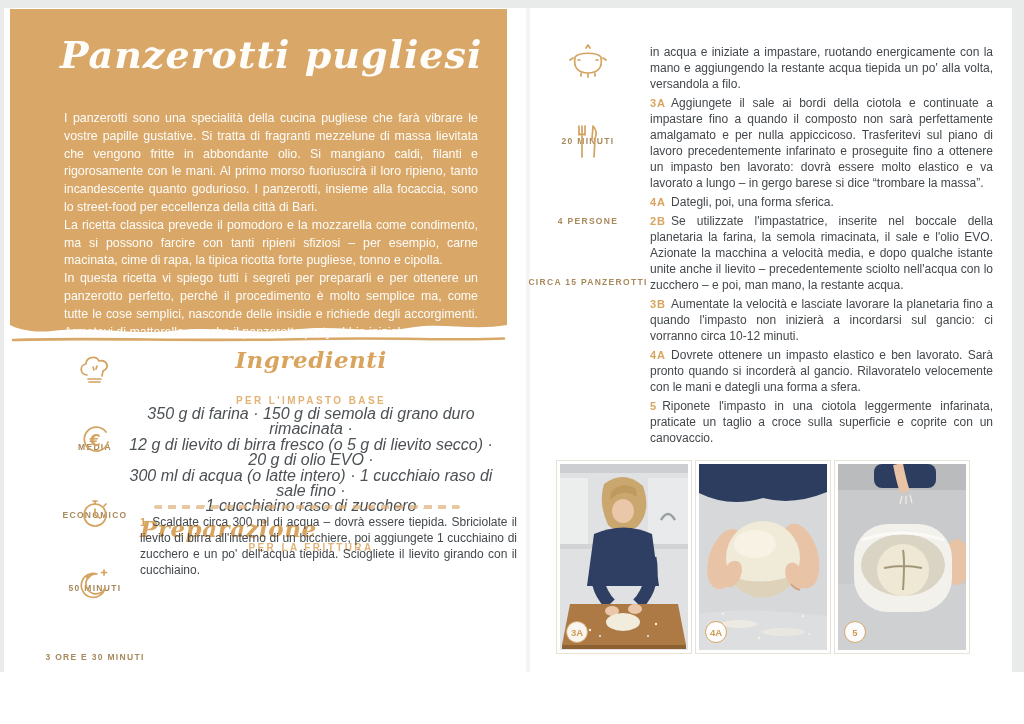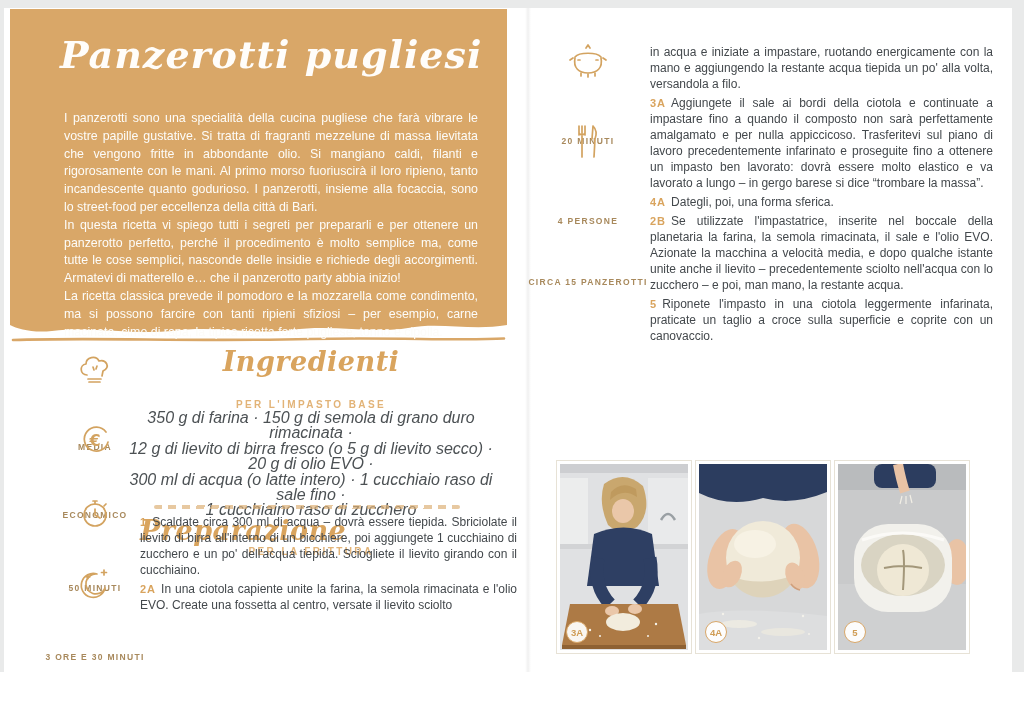--- a/index.html
+++ b/index.html
@@ -23,21 +23,21 @@
   
   .ibadge{position:absolute;width:120px;display:flex;flex-direction:column;align-items:center;gap:3px;}
   .ibadge svg{display:block;}
   .ibadge .blabel{font-size:8.5px;font-weight:bold;letter-spacing:1.3px;color:#a8895c;
                   line-height:12px;white-space:nowrap;margin-top:46px;}
   .ic{stroke:#d3a360;stroke-width:1.7;fill:none;stroke-linecap:round;stroke-linejoin:round;}
 
   
   .ingredients{position:absolute;left:116px;top:338px;width:382px;text-align:center;}
   .script-title{font-family:"DejaVu Serif",serif;font-style:italic;font-weight:bold;
-                font-size:27px;color:#d9a45e;letter-spacing:.5px;}
+                font-size:23px;color:#d9a45e;letter-spacing:.5px;}
   .caps-heading{font-size:10px;font-weight:bold;letter-spacing:2.4px;color:#e2b377;margin-top:22px;}
   .ing-line{font-style:italic;font-size:16px;line-height:15.4px;color:#4c5154;}
   .ing-gap{height:6px;}
 
   .divider{position:absolute;left:150px;top:497px;width:306px;height:4px;border-radius:2px;
            background:repeating-linear-gradient(100deg,#ddb178 0 8px,rgba(0,0,0,0) 8px 14px);
            opacity:.7;}
 
   .prep-title{position:absolute;left:136px;top:507px;width:376px;text-align:left;}
   .steps{font-size:12px;line-height:16px;text-align:justify;color:#43484c;}
@@ -66,22 +66,22 @@
   <div class="book">
 
     <div class="hero"></div>
     <svg class="hero-brush" viewBox="0 0 497 28" preserveAspectRatio="none">
       <path d="M0 0 H497 V6 C462 12 430 3 398 9 C362 15 322 5 282 11 C244 16 204 6 162 12 C122 16 82 7 42 12 C22 14 8 10 0 6 Z" fill="#d9a768"></path>
       <path d="M3 21 C90 18 180 23 300 20 C380 18 450 22 494 19.5" stroke="#d9a768" stroke-width="2.6" fill="none" stroke-linecap="round"></path>
     </svg>
     <div class="hero-title">Panzerotti pugliesi</div>
     <div class="hero-intro">
       <p>I panzerotti sono una specialità della cucina pugliese che farà vibrare le vostre papille gustative. Si tratta di fragranti mezzelune di massa lievitata che vengono fritte in abbondante olio. Si mangiano caldi, filanti e rigorosamente con le mani. Al primo morso fuoriuscirà il loro ripieno, tanto incandescente quanto godurioso. I panzerotti, insieme alla focaccia, sono lo street-food per eccellenza della città di Bari.</p>
+      <p>La ricetta classica prevede il pomodoro e la mozzarella come condimento, ma si possono farcire con tanti ripieni sfiziosi – per esempio, carne macinata, cime di rapa, la tipica ricotta forte pugliese, tonno e cipolla.</p>
       <p>In questa ricetta vi spiego tutti i segreti per prepararli e per ottenere un panzerotto perfetto, perché il procedimento è molto semplice ma, come tutte le cose semplici, nasconde delle insidie e richiede degli accorgimenti. Armatevi di matterello e… che il panzerotto party abbia inizio!</p>
-      <p>La ricetta classica prevede il pomodoro e la mozzarella come condimento, ma si possono farcire con tanti ripieni sfiziosi – per esempio, carne macinata, cime di rapa, la tipica ricotta forte pugliese, tonno e cipolla.</p>
     </div>
 
     <div class="ibadge" style="left:31px;top:344px;">
       <svg width="40" height="40" viewBox="0 0 40 40">
         <path class="ic" d="M12 23 C5 23 4 13 11 12 C11 5 21 3 24 9 C31 7 36 15 28 19 L27 24"></path>
         <path class="ic" d="M13 27 h13 M14 30 h11"></path>
         <path class="ic" d="M18 15 l1 3 M22 14 l-1 3"></path>
       </svg>
       <div class="blabel">MEDIA</div>
     </div>
@@ -119,21 +119,20 @@
       <div class="caps-heading">PER LA FRITTURA</div>
     </div>
 
     <div class="divider"></div>
 
     <div class="prep-title">
       <span class="script-title">Preparazione</span>
     </div>
     <div class="prep-steps steps">
       <p><span class="step-label">1</span><span>Scaldate circa 300 ml di acqua – dovrà essere tiepida. Sbriciolate il lievito di birra all'interno di un bicchiere, poi aggiungete 1 cucchiaino di zucchero e un po' dell'acqua tiepida. Sciogliete il lievito girando con il cucchiaino.</span></p>
-      <p><span class="step-label">2A</span><span>In una ciotola capiente unite la farina, la semola rimacinata e l'olio EVO. Create una fossetta al centro, versate il lievito sciolto</span></p>
     </div>
 
     <div class="page-num" style="left:70px;top:663px;">234</div>
     <div class="footer-label" style="left:139px;top:665px;">LIEVITATI E TORTE SALATE</div>
 
     <div class="spine"></div>
 
     <div class="ibadge" style="left:532px;top:32px;width:104px;">
       <svg width="46" height="46" viewBox="0 0 46 46">
         <path class="ic" d="M21 8 l2 -3 l2 3"></path>
@@ -151,20 +150,22 @@
       </svg>
       <div class="blabel">4 PERSONE</div>
       <div class="blabel">CIRCA 15 PANZEROTTI</div>
     </div>
 
     <div class="col-right steps">
       <p>in acqua e iniziate a impastare, ruotando energicamente con la mano e aggiungendo la restante acqua tiepida un po' alla volta, versandola a filo.</p>
       <p><span class="step-label">3A</span><span>Aggiungete il sale ai bordi della ciotola e continuate a impastare fino a quando il composto non sarà perfettamente amalgamato e per nulla appiccicoso. Trasferitevi sul piano di lavoro precedentemente infarinato e proseguite fino a ottenere un impasto ben lavorato: dovrà essere molto elastico e va lavorato a lungo – in gergo barese si dice “trombare la massa”.</span></p>
       <p><span class="step-label">4A</span><span>Dategli, poi, una forma sferica.</span></p>
       <p><span class="step-label">2B</span><span>Se utilizzate l'impastatrice, inserite nel boccale della planetaria la farina, la semola rimacinata, il sale e l'olio EVO. Azionate la macchina a velocità media, e dopo qualche istante unite anche il lievito – precedentemente sciolto nell'acqua con lo zucchero – e poi, man mano, la restante acqua.</span></p>
+      <p><span class="step-label">3B</span><span>Aumentate la velocità e lasciate lavorare la planetaria fino a quando l'impasto non inizierà a incordarsi sul gancio: ci vorranno circa 10-12 minuti.</span></p>
+      <p><span class="step-label">4A</span><span>Dovrete ottenere un impasto elastico e ben lavorato. Sarà pronto quando si incorderà al gancio. Rilavoratelo velocemente con le mani e dategli una forma a sfera.</span></p>
       <p><span class="step-label">5</span><span>Riponete l'impasto in una ciotola leggermente infarinata, praticate un taglio a croce sulla superficie e coprite con un canovaccio.</span></p>
     </div>
 
     <div class="photos">
 
       <div class="photo" style="left:0;">
         <svg width="128" height="186" viewBox="0 0 128 186">
           <rect width="128" height="186" fill="#e0e1e3"></rect>
           <rect x="0" y="0" width="128" height="9" fill="#cdced1"></rect>
           <rect x="88" y="14" width="40" height="66" fill="#e9eaeb"></rect>

